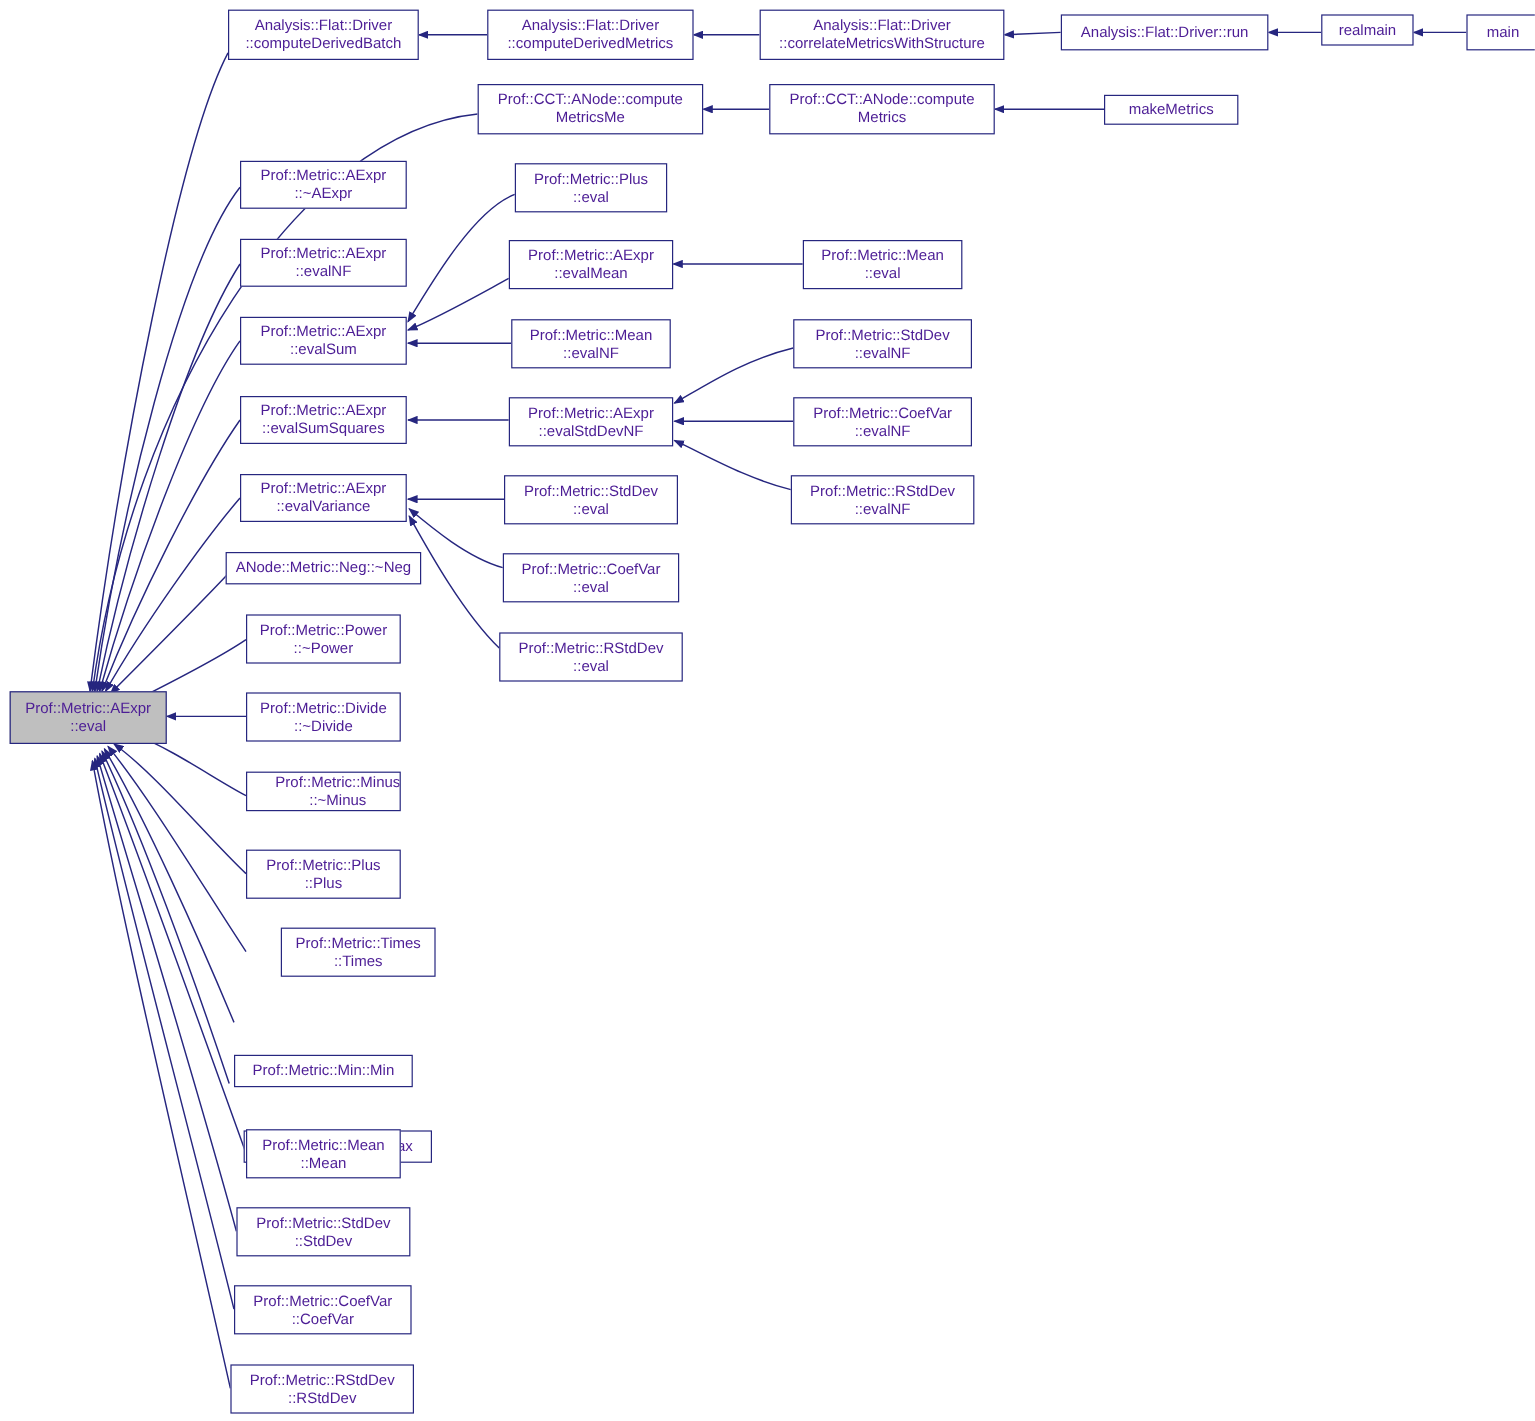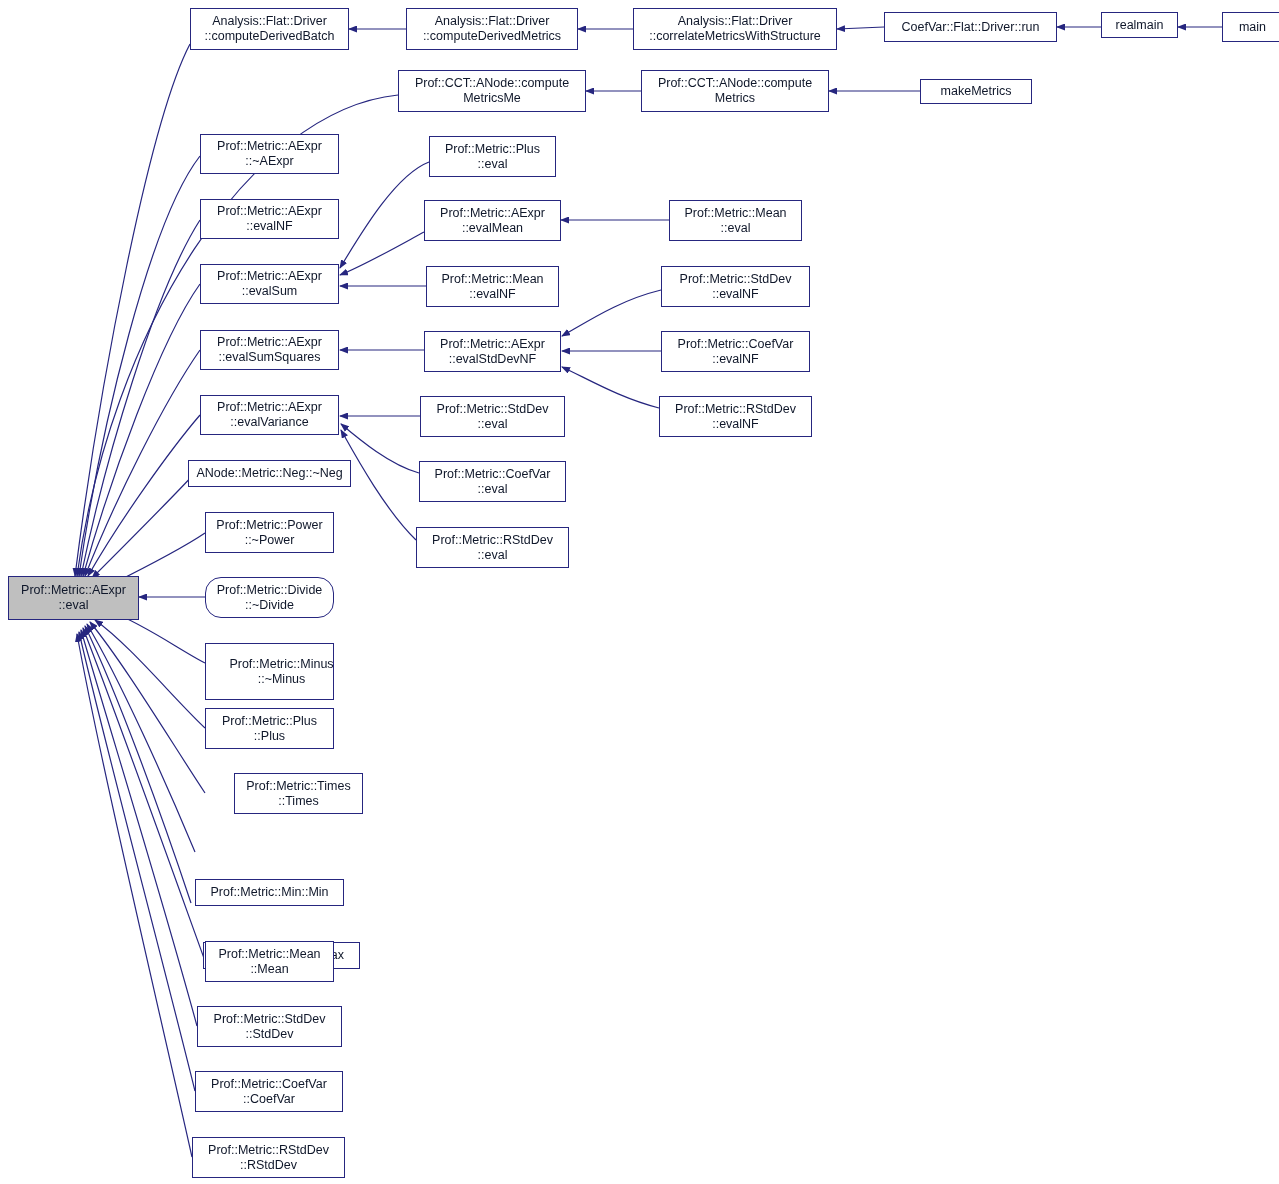--- a/index.html
+++ b/index.html
@@ -19,21 +19,21 @@
     top: 0;
     width: 1279px;
     height: 1184px;
     pointer-events: none;
   }
   .node {
     position: absolute;
     box-sizing: border-box;
     border: 1px solid #26267f;
     background: #ffffff;
-    color: #0f172a;
+    color: #4c1d95;
     font-size: 12.5px;
     line-height: 15px;
     text-align: center;
     display: flex;
     align-items: center;
     justify-content: center;
     white-space: pre-line;
     overflow: hidden;
   }
   .node.highlight {
@@ -92,44 +92,44 @@
   </svg>
   <div id="node-layer">
       <div class="node highlight" style="left: 8px; top: 576px; width: 131px; height: 44px;">Prof::Metric::AExpr
 ::eval</div>
       <div class="node" style="left: 190px; top: 8px; width: 159px; height: 42px;">Analysis::Flat::Driver
 ::computeDerivedBatch</div>
       <div class="node" style="left: 406px; top: 8px; width: 172px; height: 42px;">Analysis::Flat::Driver
 ::computeDerivedMetrics</div>
       <div class="node" style="left: 633px; top: 8px; width: 204px; height: 42px;">Analysis::Flat::Driver
 ::correlateMetricsWithStructure</div>
-      <div class="node" style="left: 884px; top: 12px; width: 173px; height: 30px;">CoefVar::Flat::Driver::run</div>
+      <div class="node" style="left: 884px; top: 12px; width: 173px; height: 30px;">Analysis::Flat::Driver::run</div>
       <div class="node" style="left: 1101px; top: 12px; width: 77px; height: 26px;">realmain</div>
       <div class="node" style="left: 1222px; top: 12px; width: 61px; height: 30px;">main</div>
       <div class="node" style="left: 398px; top: 70px; width: 188px; height: 42px;">Prof::CCT::ANode::compute
 MetricsMe</div>
       <div class="node" style="left: 641px; top: 70px; width: 188px; height: 42px;">Prof::CCT::ANode::compute
 Metrics</div>
       <div class="node" style="left: 920px; top: 79px; width: 112px; height: 25px;">makeMetrics</div>
       <div class="node" style="left: 200px; top: 134px; width: 139px; height: 40px;">Prof::Metric::AExpr
 ::~AExpr</div>
       <div class="node" style="left: 200px; top: 199px; width: 139px; height: 40px;">Prof::Metric::AExpr
 ::evalNF</div>
       <div class="node" style="left: 200px; top: 264px; width: 139px; height: 40px;">Prof::Metric::AExpr
 ::evalSum</div>
       <div class="node" style="left: 200px; top: 330px; width: 139px; height: 40px;">Prof::Metric::AExpr
 ::evalSumSquares</div>
       <div class="node" style="left: 200px; top: 395px; width: 139px; height: 40px;">Prof::Metric::AExpr
 ::evalVariance</div>
       <div class="node" style="left: 188px; top: 460px; width: 163px; height: 27px;">ANode::Metric::Neg::~Neg</div>
       <div class="node" style="left: 205px; top: 512px; width: 129px; height: 41px;">Prof::Metric::Power
 ::~Power</div>
-      <div class="node" style="left: 205px; top: 577px; width: 129px; height: 41px; border-radius: 16px;">Prof::Metric::Divide
+      <div class="node" style="left: 205px; top: 577px; width: 129px; height: 41px;">Prof::Metric::Divide
 ::~Divide</div>
-      <div class="node" style="left: 205px; top: 643px; width: 129px; height: 57px; padding-left: 24px;">Prof::Metric::Minus
+      <div class="node" style="left: 205px; top: 643px; width: 129px; height: 33px; padding-left: 24px;">Prof::Metric::Minus
 ::~Minus</div>
       <div class="node" style="left: 205px; top: 708px; width: 129px; height: 41px;">Prof::Metric::Plus
 ::Plus</div>
       <div class="node" style="left: 205px; top: 773px; width: 129px; height: 41px; margin-left: 29px;">Prof::Metric::Times
 ::Times</div>
       <div class="node" style="left: 195px; top: 839px; width: 149px; height: 27px; margin-top: 40px;">Prof::Metric::Min::Min</div>
       <div class="node" style="left: 191px; top: 942px; width: 157px; height: 27px; margin-left: 12px;">Prof::Metric::Max::Max</div>
       <div class="node" style="left: 205px; top: 941px; width: 129px; height: 41px;">Prof::Metric::Mean
 ::Mean</div>
       <div class="node" style="left: 197px; top: 1006px; width: 145px; height: 41px;">Prof::Metric::StdDev

